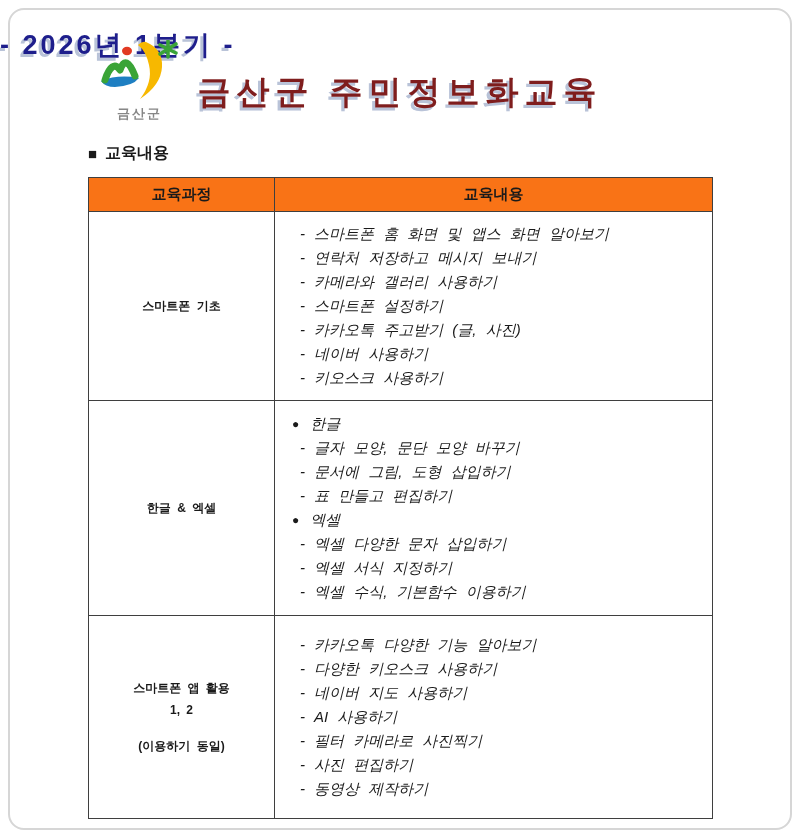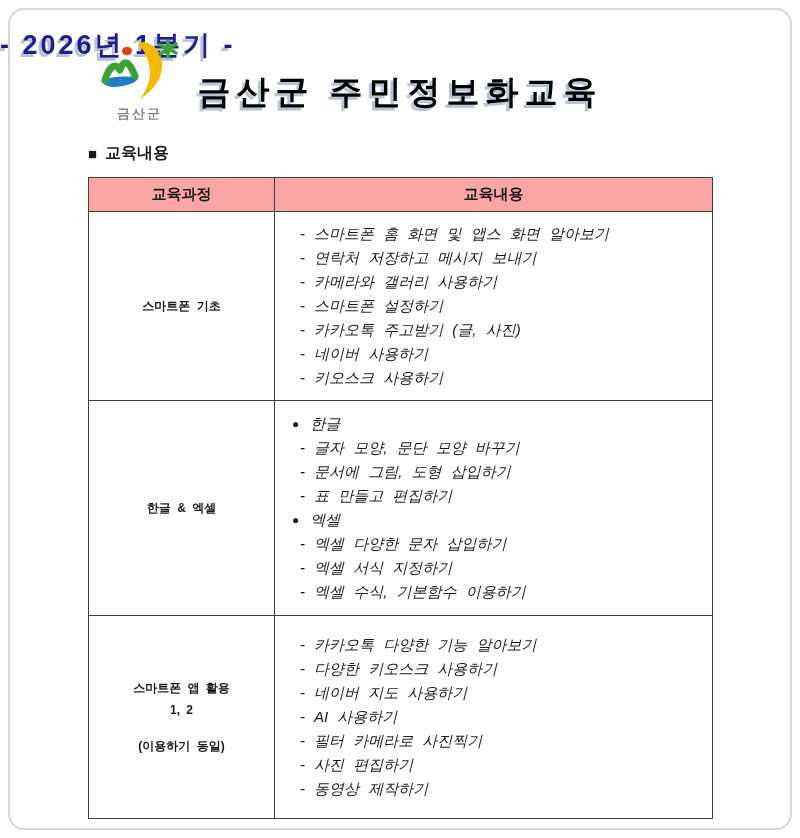--- a/index.html
+++ b/index.html
@@ -41,21 +41,21 @@
     letter-spacing: 3px;
     color: #1e1e8c;
     text-shadow: -3px 3px 0 #b9c3d8;
   }
   .title-line2 {
     margin-top: 7px;
     text-align: center;
     font-size: 33px;
     font-weight: 800;
     letter-spacing: 6px;
-    color: #000000;
+    color: #7f1d1d;
     text-shadow: -3px 3px 0 #b9c3d8;
   }
 
   
   .section-heading {
     margin: 28px 0 13px 88px;
     font-size: 16px;
     font-weight: bold;
     display: flex;
     align-items: center;
@@ -68,21 +68,21 @@
     margin-left: 88px;
     width: 624px;
     border-collapse: collapse;
     table-layout: fixed;
   }
   .edu-table th, .edu-table td {
     border: 1px solid #3f3f3f;
   }
   .edu-table thead th {
     height: 34px;
-    background: #fca5a5;
+    background: #f97316;
     font-size: 15px;
     font-weight: bold;
     text-align: center;
     vertical-align: middle;
   }
   .edu-table tbody tr:nth-child(1) { height: 188px; }
   .edu-table tbody tr:nth-child(2) { height: 215px; }
   .edu-table tbody tr:nth-child(3) { height: 203px; }
 
   .course-cell {

